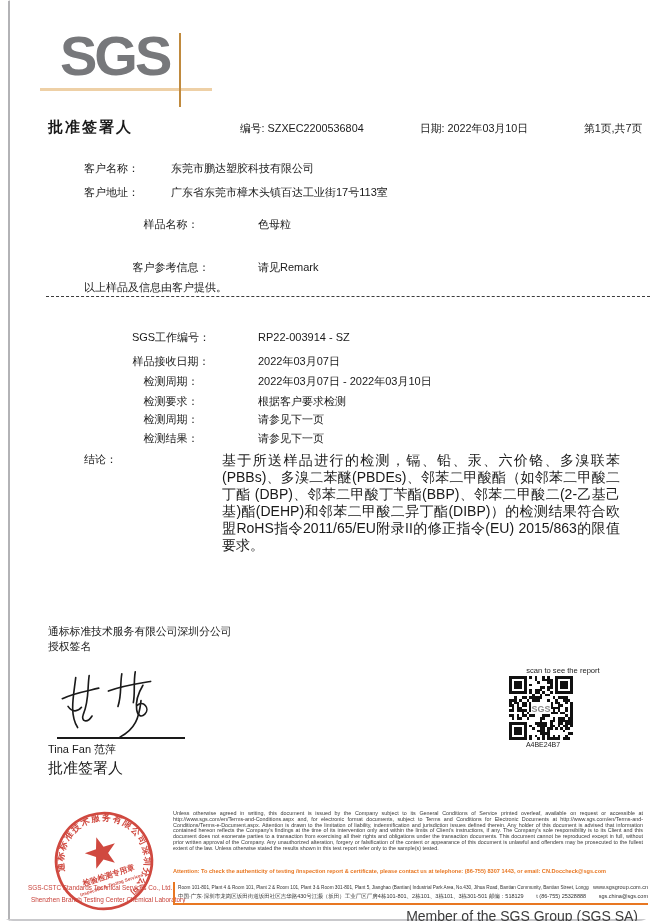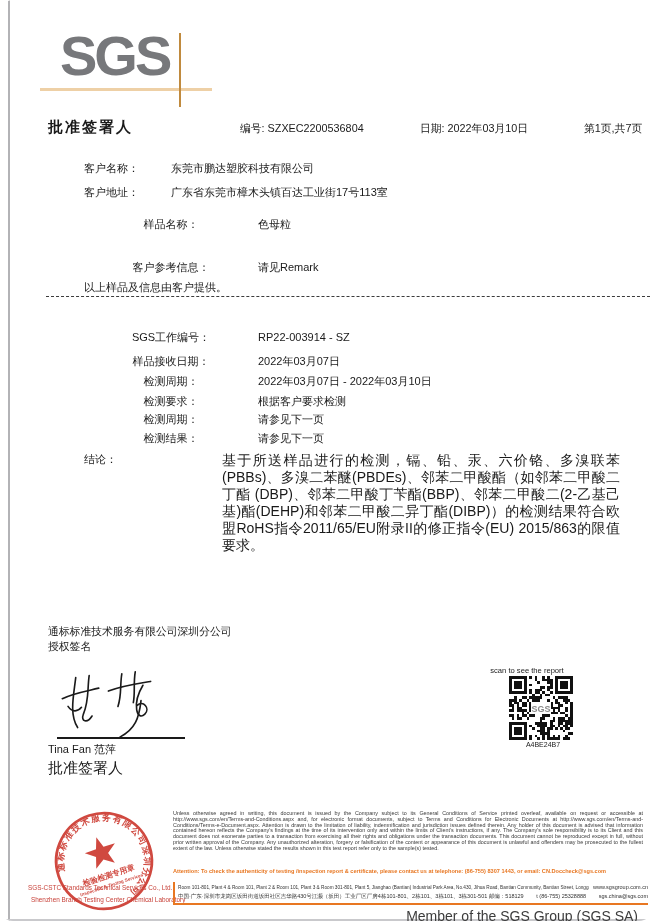--- a/index.html
+++ b/index.html
@@ -33,21 +33,21 @@
 
   
   .sig-company{position:absolute;left:48px;top:625px;font-size:10.8px;}
   .sig-auth{position:absolute;left:48px;top:640px;font-size:10.8px;}
   .sig-svg{position:absolute;left:52px;top:668px;width:130px;height:72px;}
   .sig-line{position:absolute;left:57px;top:737px;width:128px;height:1.5px;background:#1a1a1a;}
   .sig-name{position:absolute;left:48px;top:742px;font-size:11px;}
   .sig-title{position:absolute;left:48px;top:759px;font-size:15px;}
 
   
-  .qr-caption{position:absolute;left:472px;top:666px;width:110px;text-align:center;font-size:7.6px;color:#222;}
+  .qr-caption{position:absolute;left:508px;top:666px;width:110px;text-align:center;font-size:7.6px;color:#222;}
   .qr-box{position:absolute;left:509px;top:676px;width:64px;height:64px;}
   .qr-code-text{position:absolute;left:488px;top:741px;width:110px;text-align:center;font-size:7px;color:#222;}
 
   
   .stamp{position:absolute;left:52px;top:809px;width:104px;height:104px;transform:rotate(-18deg);opacity:.92;}
   .stamp svg{width:100%;height:100%;}
   .stamp-en1{position:absolute;left:28px;top:884px;font-size:6.4px;color:#c8423a;white-space:nowrap;}
   .stamp-en2{position:absolute;left:31px;top:896px;font-size:6.4px;color:#c8423a;white-space:nowrap;}
 
   

